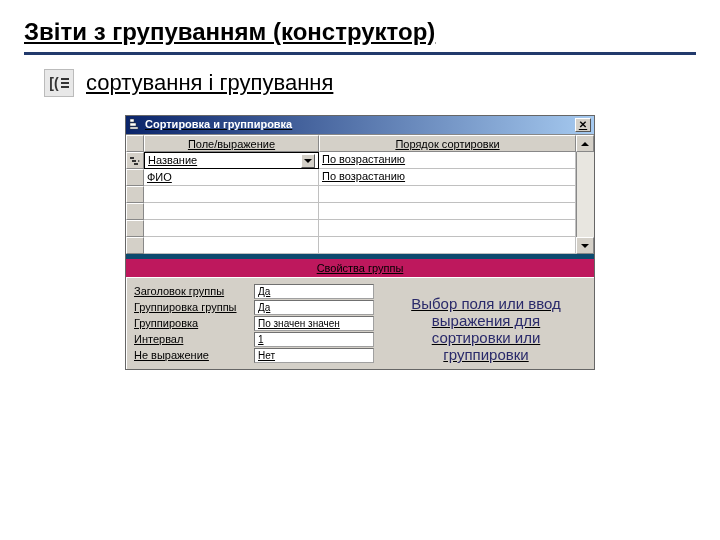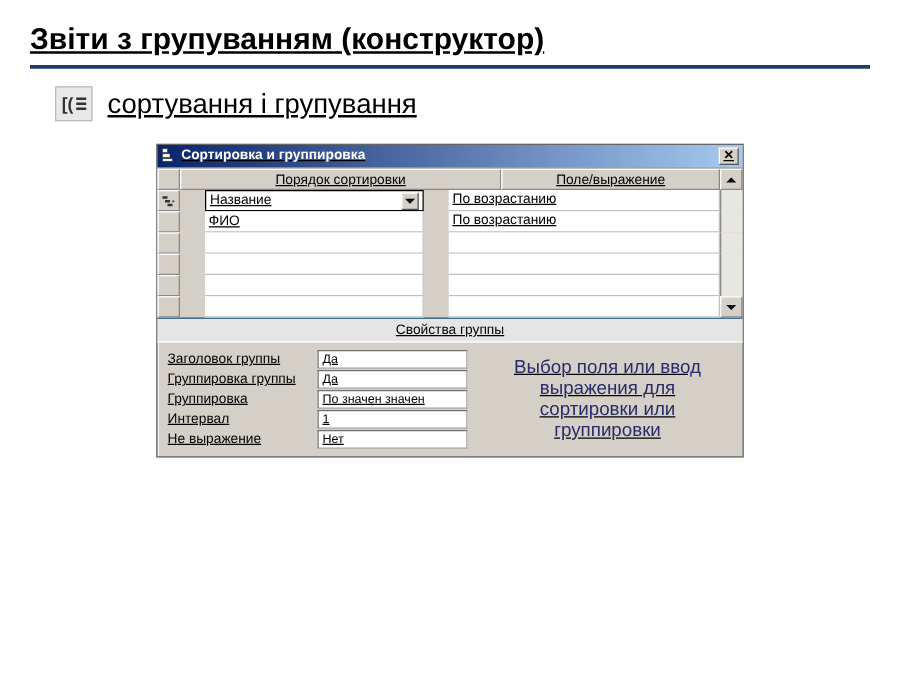--- a/index.html
+++ b/index.html
@@ -167,21 +167,20 @@
   .cell {
     background: #fff;
     border-right: 1px solid #c0c0c0;
     border-bottom: 1px solid #c0c0c0;
     font-size: 11px;
     line-height: 15px;
     padding: 0 3px;
     overflow: hidden;
     white-space: nowrap;
     position: relative;
-    margin-left: 20px;
   }
   .cell-field { flex: 0 0 175px; display: flex; align-items: center; }
   .cell-sort { flex: 1; }
   .cell-field.active-cell {
     border: 1px solid #000;
   }
   .cell-dropdown {
     width: 14px;
     height: 14px;
     background: #d4d0c8;
@@ -197,28 +196,29 @@
   .scroll-v {
     width: 18px;
     background: #e8e6e0;
     border-left: 1px solid #888;
     flex-shrink: 0;
   }
   .props-divider {
     text-align: center;
     font-size: 11px;
     padding: 3px 0;
-    border-top: 1px solid #0c4a6e;
+    border-top: 5px solid #0c4a6e;
     border-bottom: 1px solid #fff;
-    background: #e5e5e5;
+    background: #be185d;
   }
   .props-area {
     display: flex;
     padding: 5px 6px 6px 8px;
     gap: 10px;
+    align-items: flex-end;
   }
   .props-grid {
     flex: 0 0 240px;
   }
   .prop-row {
     display: flex;
     height: 16px;
     font-size: 11px;
     align-items: center;
   }
@@ -294,22 +294,22 @@
               <rect x="1" y="9" width="8" height="2" fill="#fff" stroke="#333" stroke-width="0.5"></rect>
             </svg>
         </span>
         <span>Сортировка и группировка</span>
       </div>
       <div class="close-btn">✕</div>
     </div>
 
     <div class="grid-headers">
       <div class="row-handle-h"></div>
+      <div class="col-header col-field">Поле/выражение</div>
       <div class="col-header col-sort">Порядок сортировки</div>
-      <div class="col-header col-field">Поле/выражение</div>
       <div class="scroll-v-h">
           <div class="arrow arrow-up"></div>
         </div>
     </div>
 
     <div id="grid-rows">
         <div class="grid-row">
           <div class="row-handle active">
             <svg width="12" height="10" viewBox="0 0 12 10">
               <rect x="1" y="1" width="4" height="2" fill="#333"></rect>

